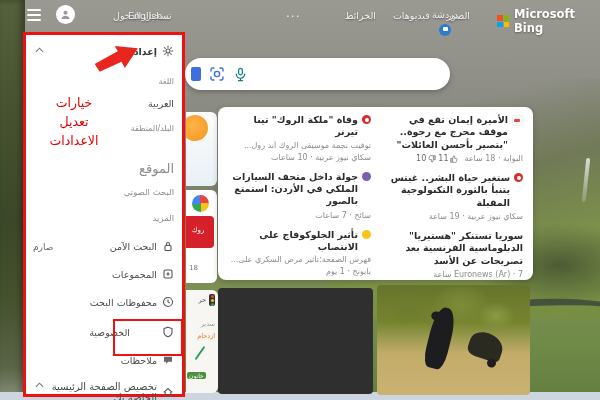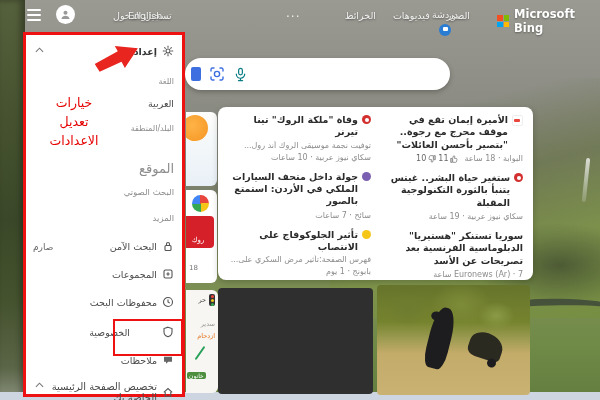--- a/index.html
+++ b/index.html
@@ -80,21 +80,21 @@
   .man1:after{content:"";position:absolute;left:-3px;top:6px;width:10px;height:9px;background:#1d1d1f;border-radius:50%;}
   .man2{left:92px;top:48px;width:34px;height:26px;border-radius:50% 60% 20% 30%;background:#2b2a20;transform:rotate(18deg);}
   .man2:after{content:"";position:absolute;right:2px;bottom:-6px;width:9px;height:9px;background:#1d1d1f;border-radius:50%;}
 
   
   .weather-mini{position:absolute;left:186px;top:112px;width:31px;height:74px;z-index:3;background:linear-gradient(180deg,#fdfdfb,#e8f0f7);border-radius:0 6px 6px 0;overflow:hidden;}
   .sun{position:absolute;left:-4px;top:3px;width:26px;height:26px;background:radial-gradient(circle at 40% 40%,#ffb347,#f49523);border-radius:50%;}
   .carousel-mini{position:absolute;left:186px;top:190px;width:31px;height:93px;z-index:3;background:#fff;border-radius:0 6px 6px 0;overflow:hidden;}
   .bing-circle{position:absolute;left:6px;top:5px;width:17px;height:17px;border-radius:50%;
     background:conic-gradient(#e8453c 0 25%,#f5c518 25% 50%,#34a853 50% 75%,#4285f4 75% 100%);}
-  .red-thumb{position:absolute;left:-4px;top:26px;width:32px;height:32px;background:#d5202a;border-radius:4px;color:#fff;font-size:7px;display:flex;align-items:flex-end;justify-content:center;padding-bottom:4px;box-sizing:border-box;}
+  .red-thumb{position:absolute;left:-4px;top:26px;width:32px;height:32px;background:#d5202a;border-radius:4px;color:#fff;font-size:7px;display:flex;align-items:flex-end;justify-content:center;padding-bottom:14px;box-sizing:border-box;}
   .pager{position:absolute;left:3px;top:74px;font-size:7px;color:#777;}
   .traffic-mini{position:absolute;left:186px;top:290px;width:32px;height:103px;z-index:3;background:#f7f6f2;border-radius:0 6px 6px 0;overflow:hidden;font-size:6.5px;color:#666;}
   .tl{position:absolute;right:3px;top:4px;width:6px;height:12px;background:#333;border-radius:2px;display:flex;flex-direction:column;align-items:center;justify-content:space-around;}
   .tl i{width:3px;height:3px;border-radius:50%;display:block;}
   .traffic-mini .t-title{position:absolute;right:12px;top:6px;color:#444;}
   .traffic-mini .t-line1{position:absolute;right:3px;top:30px;color:#999;}
   .traffic-mini .t-status{position:absolute;right:3px;top:42px;color:#e2711d;}
   .spark{position:absolute;left:6px;top:62px;width:16px;height:2px;background:#27a05a;transform:rotate(-55deg);border-radius:2px;}
   .map-label{position:absolute;left:1px;top:82px;background:#4d8f3e;color:#fff;padding:0 2px;border-radius:2px;font-size:6px;}
 

